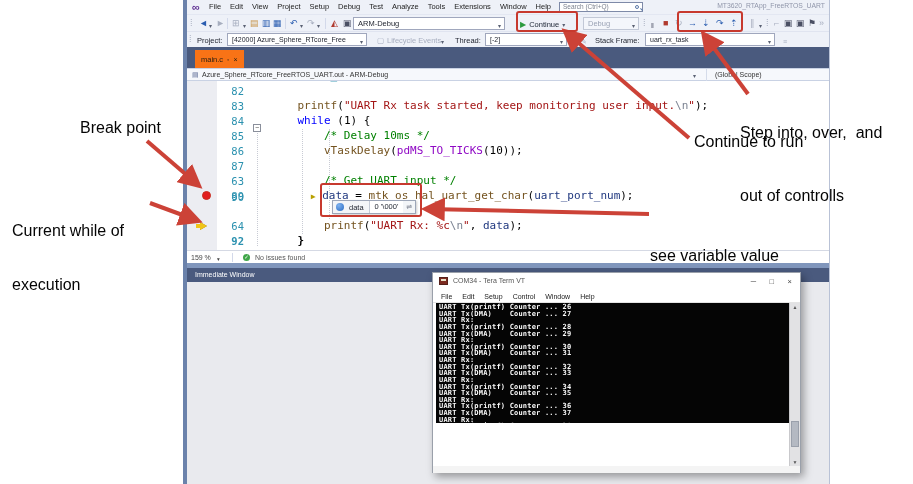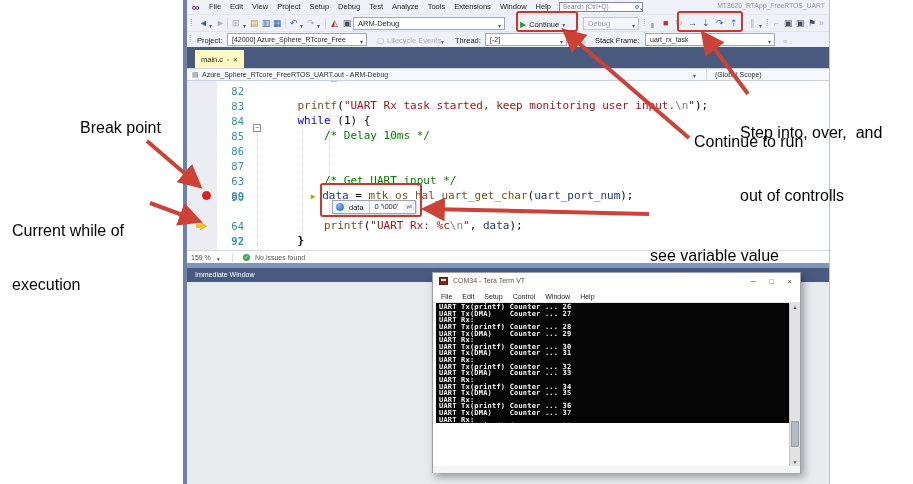--- a/index.html
+++ b/index.html
@@ -34,21 +34,21 @@
   #btn-continue .lbl { font-size:7.5px; color:#1b2433; }
   #btn-continue .cv { font-size:6px; color:#5a6173; }
 
   #processbar { top:31px; height:16px; border-top:1px solid #e0e4f0; }
   .pb-lab { position:absolute; top:4px; font-size:7.5px; color:#242833; }
   .pb-lab.gray { color:#a7aebf; }
 
   #tabstrip { top:47px; height:21px; background:#4a5a7e; }
   .tab { position:absolute; top:3px; height:18px; display:flex; align-items:center; gap:4px;
          padding:0 6px; font-size:7.5px; }
-  .tab.active { background:#fef9c3; color:#2b2013; }
+  .tab.active { background:#f97316; color:#2b2013; }
   .tab.inactive { background:#000000; color:#e9edf6;margin-top:20px; }
   .tab .dot, .tab .x { font-size:7px; }
 
   #navbar { top:68px; height:13px; background:#f6f8fc; border-top:1px solid #c9d2e4; border-bottom:1px solid #c9d2e4; }
   .nv { position:absolute; top:2px; font-size:7px; color:#333; }
   #nav-div { position:absolute; left:519px; top:0; width:1px; height:13px; background:#d5dcea; }
 
   
   #editor { position:absolute; left:0; top:81px; width:100%; height:169px; background:#fff; overflow:hidden; }
   #bpmargin { position:absolute; left:0; top:0; width:30px; height:100%; background:#ecedf2; }
@@ -271,20 +271,21 @@
           <div class="cline" style="top: 47px;">
             <div class="c-margin"></div>
             <div class="c-num">85</div>
             <div class="c-fold"></div>
             <pre class="c-code"><span class="tk-p">        </span><span class="tk-c">/* Delay 10ms */</span></pre>
           </div>
           <div class="cline" style="top: 62px;">
             <div class="c-margin"></div>
             <div class="c-num">86</div>
             <div class="c-fold"></div>
+            <pre class="c-code"><span class="tk-p">        </span><span class="tk-f">vTaskDelay</span><span class="tk-p">(</span><span class="tk-m">pdMS_TO_TICKS</span><span class="tk-p">(</span><span class="tk-p">10</span><span class="tk-p">));</span></pre>
           </div>
           <div class="cline" style="top: 77px;">
             <div class="c-margin"></div>
             <div class="c-num">87</div>
             <div class="c-fold"></div>
             <pre class="c-code"></pre>
           </div>
           <div class="cline" style="top: 92px;">
             <div class="c-margin"></div>
             <div class="c-num">63</div>

